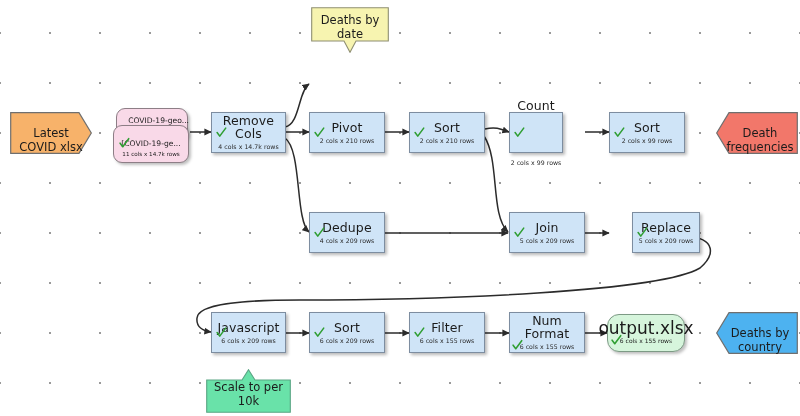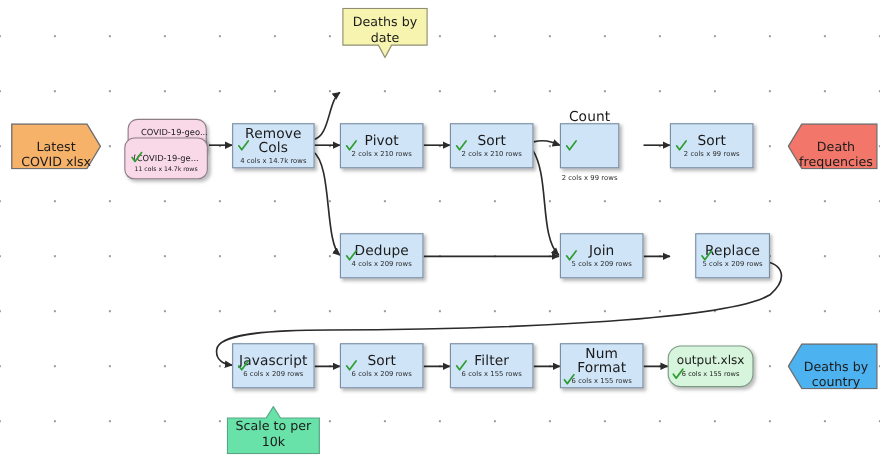--- a/index.html
+++ b/index.html
@@ -64,21 +64,21 @@
   .stacked .toptext {
     position:absolute; z-index:3; left:0; top:8px; width:76px;
     font-size:7.6px; line-height:9px; text-align:right;
   }
 
   
   .filenode {
     background:#d6f5dc; border:1px solid #7d9a85; border-radius:12px;
     box-shadow:2px 2px 3px rgba(0,0,0,0.25);
   }
-  .filenode .title { font-size:11px; line-height:12px;text-align:center; }
+  .filenode .title { font-size:17px; line-height:12px;text-align:center; }
   .filenode .sub { font-size:6px; line-height:7px; margin-top:3px; }
 
   
   .pennant {
     box-shadow:none;
     display:flex; align-items:center; justify-content:flex-end;
   }
   .pennant .lbl { position:relative; z-index:2; font-size:11.5px; line-height:14px; }
   .pennant .bg { position:absolute; left:0; top:0; width:100%; height:100%; z-index:1; }
 

